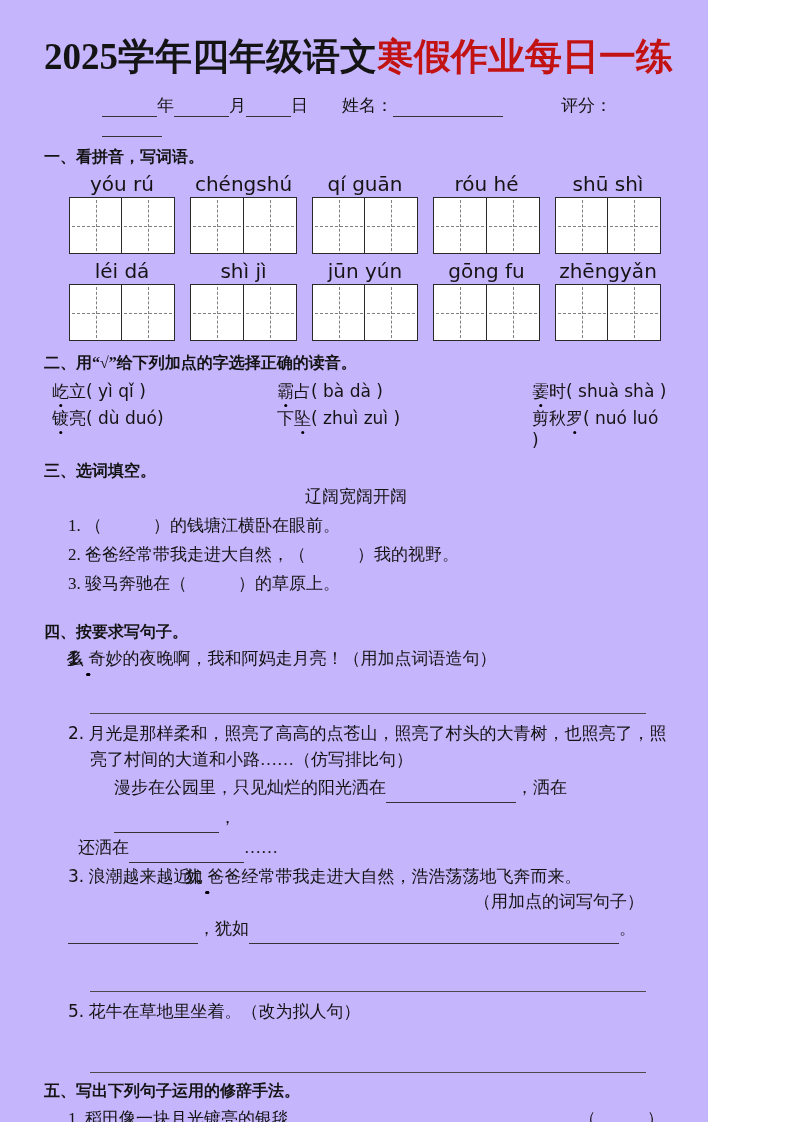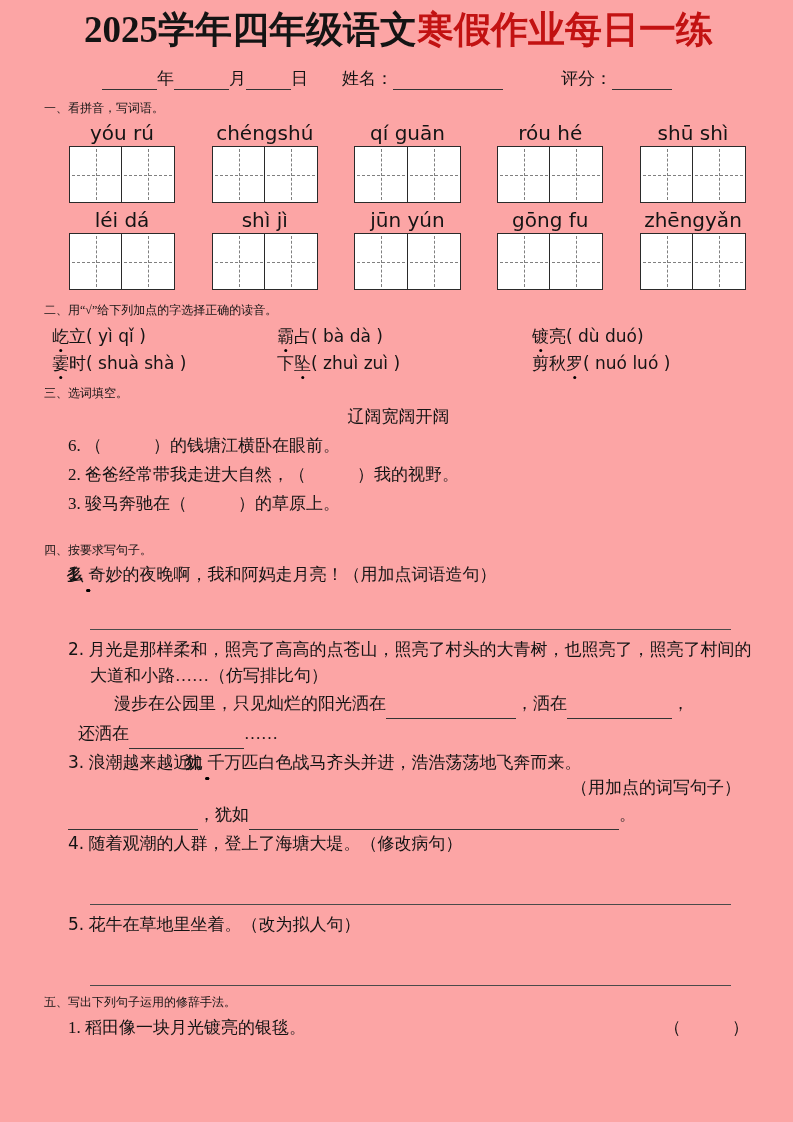--- a/index.html
+++ b/index.html
@@ -1,20 +1,20 @@
 <!DOCTYPE html>
 <html><head>
 <meta charset="utf-8">
 <style>
   html,body{margin:0;padding:0;background:#fff;}
   .page{
-    width:793px;height:1122px;box-sizing:border-box;
-    padding:5px 40px 0 44px;overflow:hidden;
+    width:708px;height:1122px;box-sizing:border-box;
+    padding:32px 40px 0 44px;overflow:hidden;
     font-family:"Liberation Serif",serif;color:#141414;
-    position:relative;background:#fca5a5;
+    position:relative;background:#c4b5fd;
   }
   
   .title{
     text-align:center;font-weight:bold;font-size:37px;line-height:50px;
     white-space:nowrap;letter-spacing:0;
   }
   .title .red{color:#c21212;}
   .banner{
     margin-top:10px;background:#abe0d6;text-align:center;
     font-size:23px;font-weight:bold;line-height:36px;height:36px;
@@ -23,21 +23,21 @@
     margin:12px 0 4px 58px;font-size:17px;
   }
   .blank{
     display:inline-block;border-bottom:1.6px solid #333;height:1.05em;
     vertical-align:bottom;
   }
   .w55{width:55px}.w45{width:45px}.w110{width:110px}.w60{width:60px}
   .gap{display:inline-block;width:34px}
   .gap2{display:inline-block;width:58px}
   
-  .sech{font-size:12px;font-weight:normal;margin:10px 0 2px 0;}
+  .sech{font-size:16px;font-weight:bold;margin:10px 0 2px 0;}
   
   .pingrid{display:flex;justify-content:space-between;padding:2px 4px 0 22px;}
   .pgroup{width:112px;text-align:center;}
   .pinyin{font-family:"DejaVu Sans",sans-serif;font-size:20px;line-height:24px;display:block;}
   .tian{display:flex;justify-content:center;margin-top:1px;}
   .tcell{width:54px;height:57px;border:1.6px solid #2a2a2a;position:relative;box-sizing:border-box;background:#fff;}
   .tcell + .tcell{margin-left:-1.6px;}
   .tcell::before{content:"";position:absolute;left:50%;top:2px;bottom:2px;border-left:1px dashed #808080;}
   .tcell::after{content:"";position:absolute;top:50%;left:2px;right:2px;border-top:1px dashed #808080;}
   
@@ -55,21 +55,21 @@
   .bank{display:flex;justify-content:center;font-size:17px;margin:3px 0 3px 0;}
   .s3item{margin-left:24px;font-size:17px;line-height:29px;}
   
   .q{margin-left:24px;font-size:17px;line-height:26px;padding-left:22px;text-indent:-22px;}
   .qnum{font-family:"DejaVu Sans",sans-serif;}
   .ansline{border-bottom:1.6px solid #4a4a4a;height:27px;margin:0 22px 6px 46px;}
   .fill{margin-left:70px;font-size:17px;line-height:30px;}
   .fill2{margin-left:34px;font-size:17px;line-height:30px;}
   .bl{display:inline-block;border-bottom:1.6px solid #333;height:1.05em;vertical-align:bottom;}
   .bw130{width:130px}.bw105{width:105px}.bw115{width:115px}.bw370{width:370px}
-  .hint-right{text-align:right;margin-right:12px;font-size:17px;line-height:24px;}
+  .hint-right{text-align:right;margin-right:24px;font-size:17px;line-height:24px;}
   .ansrow{margin-left:24px;font-size:17px;line-height:30px;}
   
   .s5item{display:flex;justify-content:space-between;margin-left:24px;padding-right:4px;font-size:17px;line-height:29px;}
 </style>
 </head>
 <body>
 
 <div class="page">
 
   <div class="title">
@@ -156,33 +156,33 @@
           <div class="tcell"></div>
           <div class="tcell"></div>
         </div>
     </div>
   </div>
 
   <div class="sech" style="margin-top:12px;">二、用“√”给下列加点的字选择正确的读音。</div>
   <div class="s2grid">
     <div><span></span><span class="dc">屹</span><span>立</span><span class="opts">( yì  qǐ )</span></div>
     <div><span></span><span class="dc">霸</span><span>占</span><span class="opts">( bà  dà )</span></div>
+    <div><span></span><span class="dc">霎</span><span>时</span><span class="opts">( shuà  shà )</span></div>
     <div><span></span><span class="dc">镀</span><span>亮</span><span class="opts">( dù  duó)</span></div>
-    <div><span></span><span class="dc">霎</span><span>时</span><span class="opts">( shuà  shà )</span></div>
     <div><span>下</span><span class="dc">坠</span><span></span><span class="opts">( zhuì  zuì )</span></div>
     <div><span>剪秋</span><span class="dc">罗</span><span></span><span class="opts">( nuó  luó )</span></div>
   </div>
 
   <div class="sech" style="margin-top:10px;">三、选词填空。</div>
   <div class="bank">
     <span>辽阔</span>
     <span>宽阔</span>
     <span>开阔</span>
   </div>
-  <div class="s3item">6. （　　　）的钱塘江横卧在眼前。</div>
+  <div class="s3item">1. （　　　）的钱塘江横卧在眼前。</div>
   <div class="s3item">2. 爸爸经常带我走进大自然，（　　　）我的视野。</div>
   <div class="s3item">3. 骏马奔驰在（　　　）的草原上。</div>
 
   <div class="sech" style="margin-top:24px;">四、按要求写句子。</div>
 
   <div class="q">
     <span class="qnum">1.</span>
     <span class="dc">多</span><span class="dc">么</span><span>奇妙的夜晚啊，我和阿妈走月亮！（用加点词语造句）</span>
   </div>
   <div class="ansline" style="margin-top:14px;"></div>
@@ -193,31 +193,27 @@
   </div>
   <div class="fill">
     <span>漫步在公园里，只见灿烂的阳光洒在</span><span class="bl bw130"></span><span>，洒在</span><span class="bl bw105"></span><span>，</span>
   </div>
   <div class="fill2">
     <span>还洒在</span><span class="bl bw115"></span><span>……</span>
   </div>
 
   <div class="q">
     <span class="qnum">3.</span>
-    <span>浪潮越来越近，</span><span class="dc">犹</span><span class="dc">如</span><span>千万匹白色战马齐头并进，浩浩荡荡地飞奔而来。</span>
+    <span>浪潮越来越近，</span><span class="dc">犹</span><span class="dc">如</span><span>爸爸经常带我走进大自然，浩浩荡荡地飞奔而来。</span>
   </div>
   <div class="hint-right">（用加点的词写句子）</div>
   <div class="ansrow">
     <span class="bl bw130"></span><span>，犹如</span><span class="bl bw370"></span><span>。</span>
   </div>
 
-  <div class="q">
-    <span class="qnum">4.</span>
-    <span>随着观潮的人群，登上了海塘大堤。（修改病句）</span>
-  </div>
   <div class="ansline" style="margin-top:20px;"></div>
 
   <div class="q">
     <span class="qnum">5.</span>
     <span>花牛在草地里坐着。（改为拟人句）</span>
   </div>
   <div class="ansline" style="margin-top:20px;"></div>
 
   <div class="sech" style="margin-top:8px;">五、写出下列句子运用的修辞手法。</div>
   <div class="s5item">

